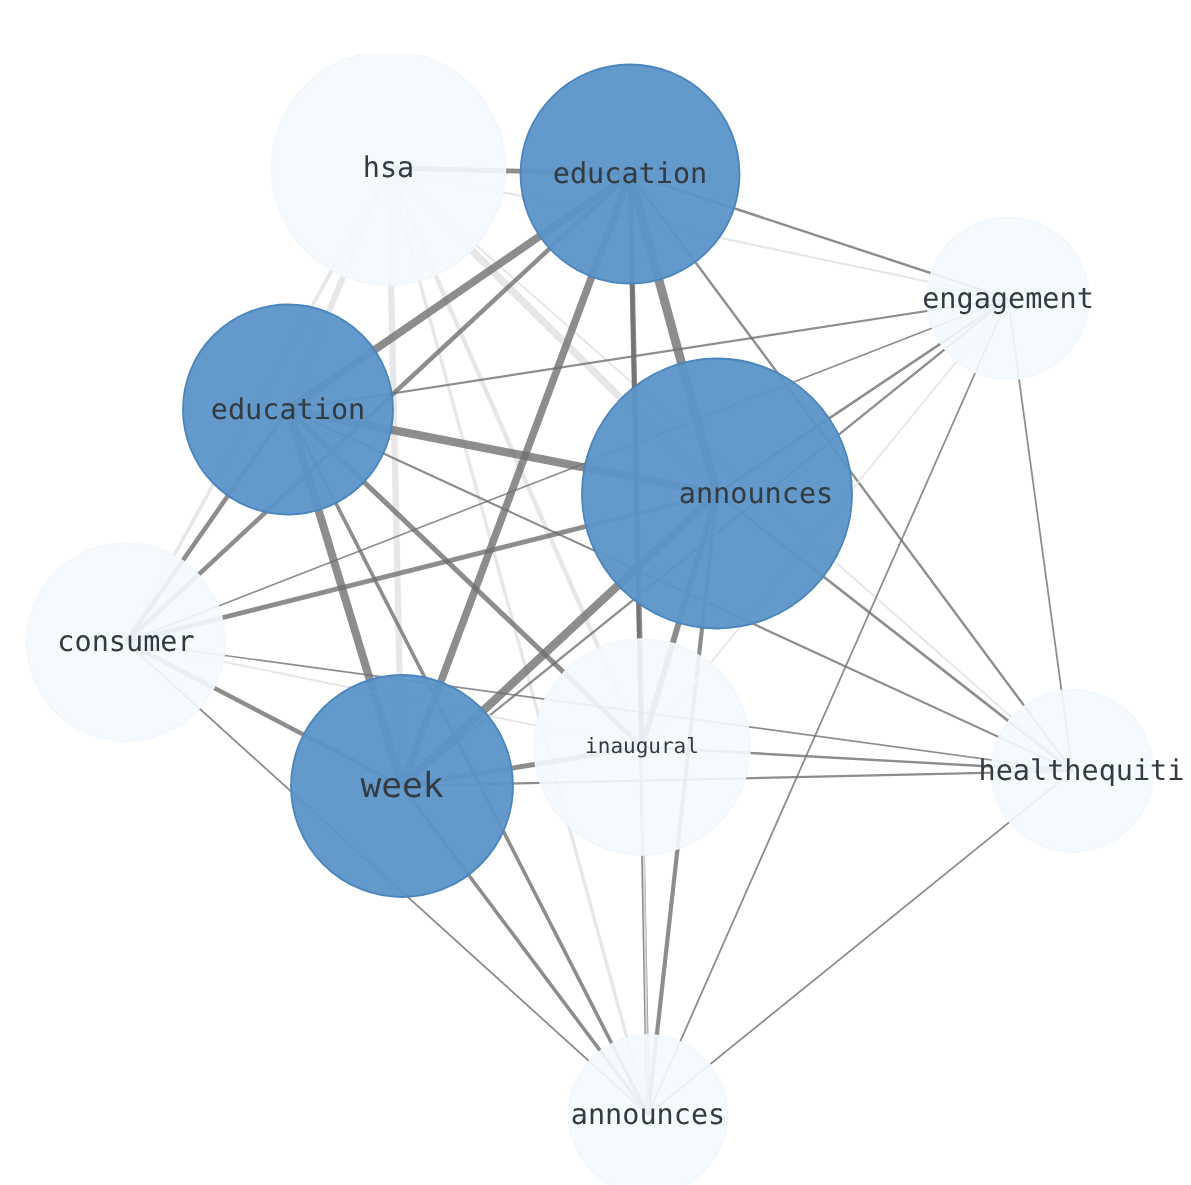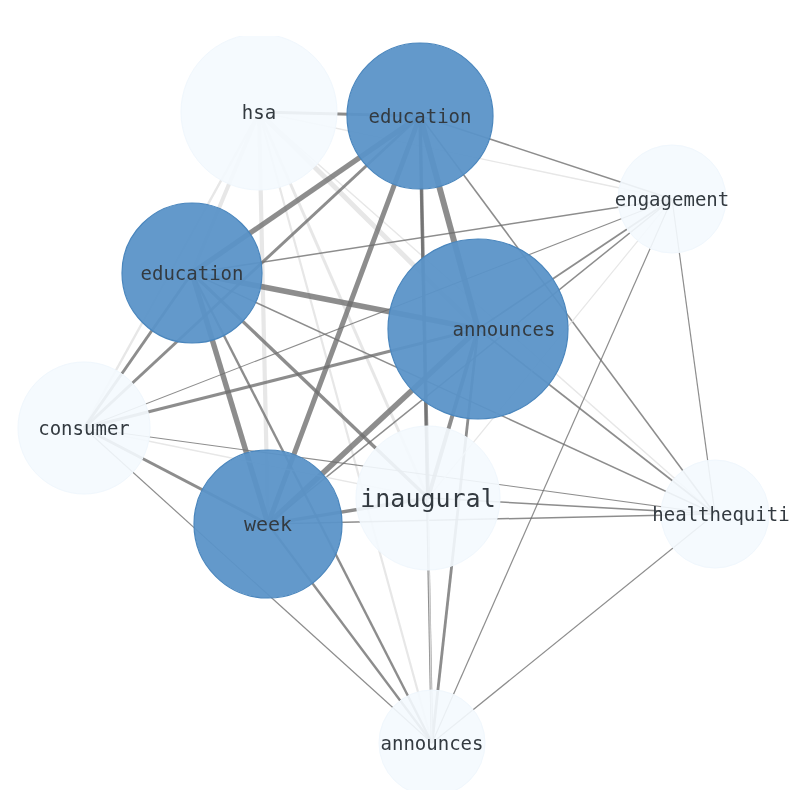--- a/index.html
+++ b/index.html
@@ -88,18 +88,18 @@
         <circle cx="432" cy="707" r="53" fill="#f4f9fe" stroke="#f0f7fd" stroke-width="1" fill-opacity="0.9"></circle>
       </g>
   </svg>
   <div id="label-layer">
       <div class="nlabel" style="left: 259px; top: 76px; color: rgb(51, 58, 64); font-size: 19px;">hsa</div>
       <div class="nlabel" style="left: 420px; top: 80px; color: rgb(51, 58, 64); font-size: 19px;">education</div>
       <div class="nlabel" style="left: 672px; top: 163px; color: rgb(51, 58, 64); font-size: 19px;">engagement</div>
       <div class="nlabel" style="left: 192px; top: 237px; color: rgb(51, 58, 64); font-size: 19px; text-align: right;">education</div>
       <div class="nlabel" style="left: 504px; top: 293px; color: rgb(51, 58, 64); font-size: 19px;">announces</div>
       <div class="nlabel" style="left: 84px; top: 392px; color: rgb(51, 58, 64); font-size: 19px;">consumer</div>
-      <div class="nlabel" style="left: 428px; top: 462px; color: rgb(51, 58, 64); font-size: 25px;">inaugural</div>
-      <div class="nlabel" style="left: 268px; top: 488px; color: rgb(51, 58, 64); font-size: 20px; text-align: right;">week</div>
+      <div class="nlabel" style="left: 428px; top: 462px; color: rgb(51, 58, 64); font-size: 14px;">inaugural</div>
+      <div class="nlabel" style="left: 268px; top: 488px; color: rgb(51, 58, 64); font-size: 23px; text-align: right;">week</div>
       <div class="nlabel" style="left: 721px; top: 478px; color: rgb(51, 58, 64); font-size: 19px;">healthequiti</div>
       <div class="nlabel" style="left: 432px; top: 707px; color: rgb(51, 58, 64); font-size: 19px;">announces</div>
     </div>
 </div>
 
 </body></html>

